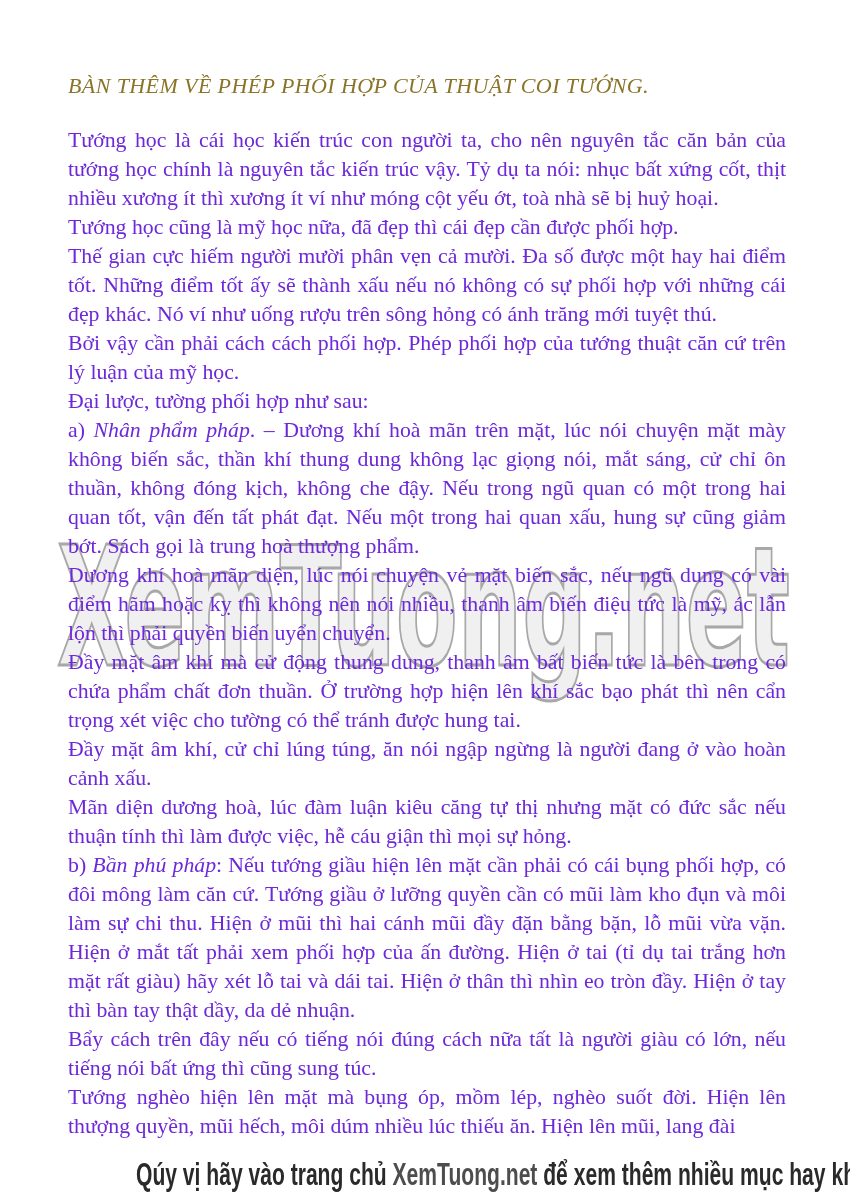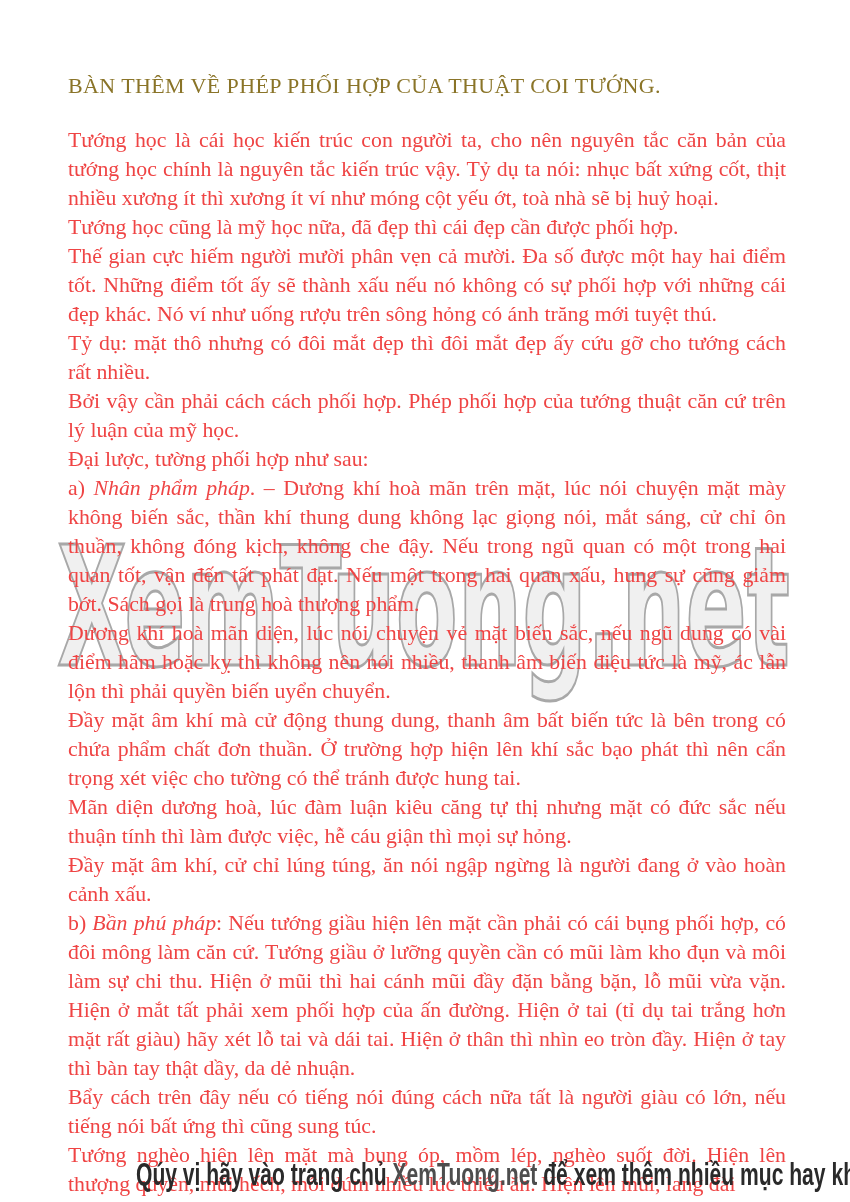--- a/index.html
+++ b/index.html
@@ -27,25 +27,26 @@
     width: 718px;
     z-index: 1;
   }
   .doc-title {
     font-size: 22px;
     font-weight: normal;
     line-height: 26px;
     letter-spacing: 0.4px;
     color: #8a7428;
     margin: 0 0 27px 0;
+    font-style: italic;
   }
   .body-text {
     font-size: 21.8px;
     line-height: 29px;
-    color: #ef4444;
+    color: #6d28d9;
     text-align: justify;
   }
   .body-text p { margin: 0; }
   .body-text i { }
   .footer {
     position: absolute;
     top: 1157px;
     left: 0;
     width: 850px;
     text-align: center;
@@ -70,28 +71,27 @@
       <text x="2" y="130" font-family="DejaVu Sans, sans-serif" font-weight="bold" font-size="165" fill="#f0f0f0" stroke="#a8a8a8" stroke-width="3" textLength="733" lengthAdjust="spacingAndGlyphs">XemTuong.net</text>
     </svg>
   </div>
 
   <div class="content">
     <h1 class="doc-title" style="color: rgb(138, 116, 40);">BÀN THÊM VỀ PHÉP PHỐI HỢP CỦA THUẬT COI TƯỚNG.</h1>
     <div class="body-text">
         <p>Tướng học là cái học kiến trúc con người ta, cho nên nguyên tắc căn bản của tướng học chính là nguyên tắc kiến trúc vậy. Tỷ dụ ta nói: nhục bất xứng cốt, thịt nhiều xương ít thì xương ít ví như móng cột yếu ớt, toà nhà sẽ bị huỷ hoại.</p>
         <p>Tướng học cũng là mỹ học nữa, đã đẹp thì cái đẹp cần được phối hợp.</p>
         <p>Thế gian cực hiếm người mười phân vẹn cả mười. Đa số được một hay hai điểm tốt. Những điểm tốt ấy sẽ thành xấu nếu nó không có sự phối hợp với những cái đẹp khác. Nó ví như uống rượu trên sông hỏng có ánh trăng mới tuyệt thú.</p>
-        <p>Tỷ dụ: mặt thô nhưng có đôi mắt đẹp thì đôi mắt đẹp ấy cứu gỡ cho tướng cách rất nhiều.</p>
         <p>Bởi vậy cần phải cách cách phối hợp. Phép phối hợp của tướng thuật căn cứ trên lý luận của mỹ học.</p>
         <p>Đại lược, tường phối hợp như sau:</p>
         <p>a) <i>Nhân phẩm pháp</i>. – Dương khí hoà mãn trên mặt, lúc nói chuyện mặt mày không biến sắc, thần khí thung dung không lạc giọng nói, mắt sáng, cử chỉ ôn thuần, không đóng kịch, không che đậy. Nếu trong ngũ quan có một trong hai quan tốt, vận đến tất phát đạt. Nếu một trong hai quan xấu, hung sự cũng giảm bớt. Sách gọi là trung hoà thượng phẩm.</p>
         <p>Dương khí hoà mãn diện, lúc nói chuyện vẻ mặt biến sắc, nếu ngũ dung có vài điểm hãm hoặc kỵ thì không nên nói nhiều, thanh âm biến điệu tức là mỹ, ác lẫn lộn thì phải quyền biến uyển chuyển.</p>
         <p>Đầy mặt âm khí mà cử động thung dung, thanh âm bất biến tức là bên trong có chứa phẩm chất đơn thuần. Ở trường hợp hiện lên khí sắc bạo phát thì nên cẩn trọng xét việc cho tường có thể tránh được hung tai.</p>
+        <p>Đầy mặt âm khí, cử chỉ lúng túng, ăn nói ngập ngừng là người đang ở vào hoàn cảnh xấu.</p>
         <p>Mãn diện dương hoà, lúc đàm luận kiêu căng tự thị nhưng mặt có đức sắc nếu thuận tính thì làm được việc, hễ cáu giận thì mọi sự hỏng.</p>
-        <p>Đầy mặt âm khí, cử chỉ lúng túng, ăn nói ngập ngừng là người đang ở vào hoàn cảnh xấu.</p>
         <p>b) <i>Bần phú pháp</i>: Nếu tướng giầu hiện lên mặt cần phải có cái bụng phối hợp, có đôi mông làm căn cứ. Tướng giầu ở lưỡng quyền cần có mũi làm kho đụn và môi làm sự chi thu. Hiện ở mũi thì hai cánh mũi đầy đặn bằng bặn, lỗ mũi vừa vặn. Hiện ở mắt tất phải xem phối hợp của ấn đường. Hiện ở tai (tỉ dụ tai trắng hơn mặt rất giàu) hãy xét lỗ tai và dái tai. Hiện ở thân thì nhìn eo tròn đầy. Hiện ở tay thì bàn tay thật dầy, da dẻ nhuận.</p>
         <p>Bẩy cách trên đây nếu có tiếng nói đúng cách nữa tất là người giàu có lớn, nếu tiếng nói bất ứng thì cũng sung túc.</p>
         <p>Tướng nghèo hiện lên mặt mà bụng óp, mồm lép, nghèo suốt đời. Hiện lên thượng quyền, mũi hếch, môi dúm nhiều lúc thiếu ăn. Hiện lên mũi, lang đài</p>
       </div>
   </div>
 
   <div class="footer">
     <span>Qúy vị hãy vào trang chủ </span><span class="site">XemTuong.net</span><span> để xem thêm nhiều mục hay khác</span>
   </div>
 

